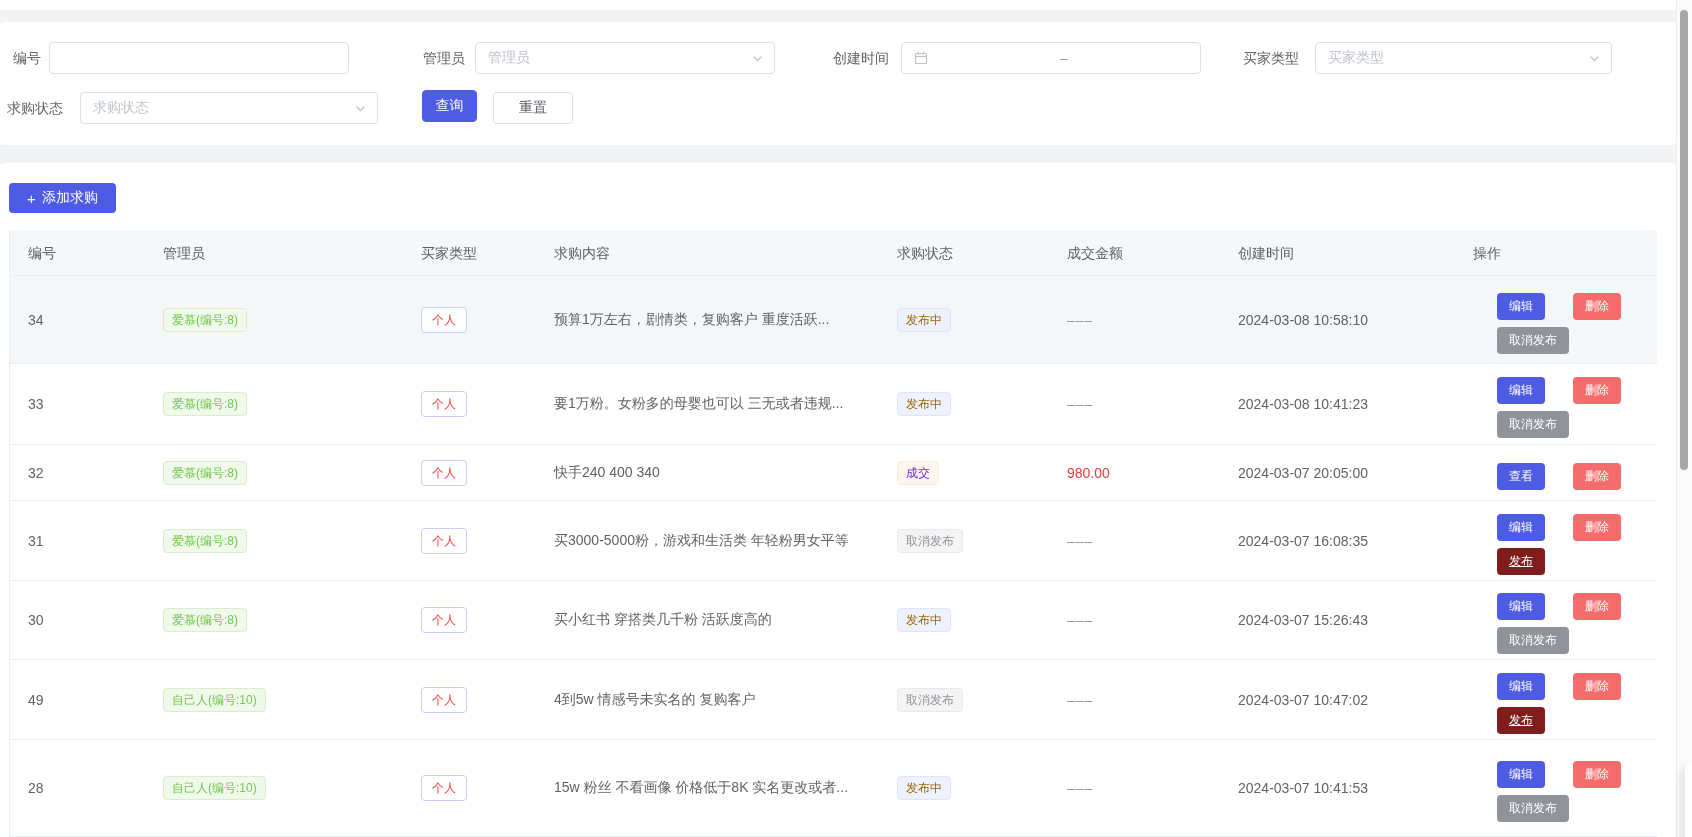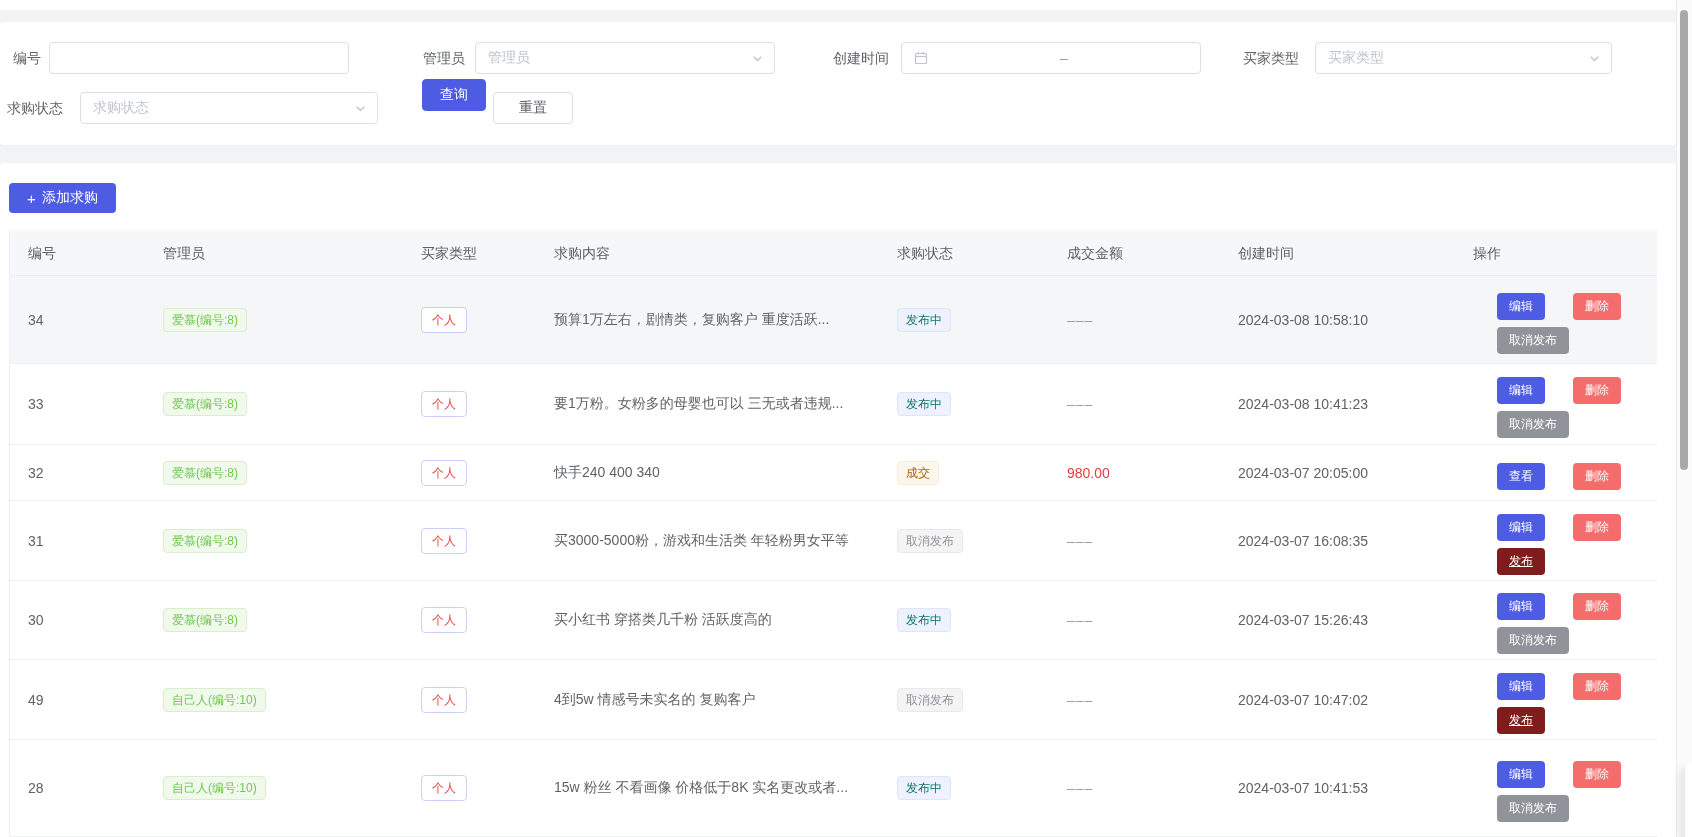--- a/index.html
+++ b/index.html
@@ -63,22 +63,22 @@
   .col-date    { left:1228px; }
   .col-actions { left:1463px; }
 
   .amount-dash { color:#9a9da3; letter-spacing:1px; }
   .amount-red  { color:#e23d3d; }
 
   
   .tag { display:inline-block; font-size:12px; height:24px; line-height:22px; padding:0 8px; border-radius:4px; border:1px solid transparent; white-space:nowrap; }
   .tag-admin  { background:#f1f9ec; border-color:#d9eeca; color:#6fc84a; }
   .tag-type   { background:#ffffff; border-color:#c9d0f8; color:#ef4444; height:26px; line-height:24px; padding:0 10px; }
-  .st-publishing { background:#eef1fe; border-color:#dfe4fd; color:#0f766e; }
-  .st-deal       { background:#fdf6ec; border-color:#faecd8; color:#a16207; }
+  .st-publishing { background:#eef1fe; border-color:#dfe4fd; color:#a16207; }
+  .st-deal       { background:#fdf6ec; border-color:#faecd8; color:#6d28d9; }
   .st-cancelled  { background:#f4f4f5; border-color:#e9e9eb; color:#909399; }
 
   
   .c-actions { position:absolute; left:1487px; top:7px; bottom:0; display:flex; flex-direction:column; justify-content:center; align-items:flex-start; gap:7px; }
   .act-line { display:flex; gap:28px; }
   .btn-mini { height:27px; padding:0 12px; border:none; border-radius:4px; font-size:12px; color:#fff; cursor:pointer; white-space:nowrap; }
   .btn-primary { background:#4e5ce4; }
   .btn-danger  { background:#f56c6c; }
   .btn-info    { background:#909399; }
   .btn-success { background:#7f1d1d;text-decoration:underline; }
@@ -128,21 +128,21 @@
   </div>
 
   <span class="f-label" style="left:7px; top:70px;">求购状态</span>
   <div class="f-box" style="left:80px; top:70px; width:298px;">
     <span class="ph">求购状态</span>
     <svg class="chev" width="13" height="13" viewBox="0 0 12 12">
         <path d="M2.5 4.3 L6 7.8 L9.5 4.3" stroke="#c0c4cc" fill="none" stroke-width="1.3"></path>
       </svg>
   </div>
 
-  <button class="btn btn-search" style="position:absolute; left:422px; top:57px; width:64px;">查询</button>
+  <button class="btn btn-search" style="position:absolute; left:422px; top:68px; width:55px;">查询</button>
   <button class="btn btn-reset" style="position:absolute; left:493px; top:70px; width:80px;">重置</button>
 </div>
 
 <div class="card table-card">
 
   <button class="btn-add">
     <span class="plus">+</span>
     <span>添加求购</span>
   </button>
 

